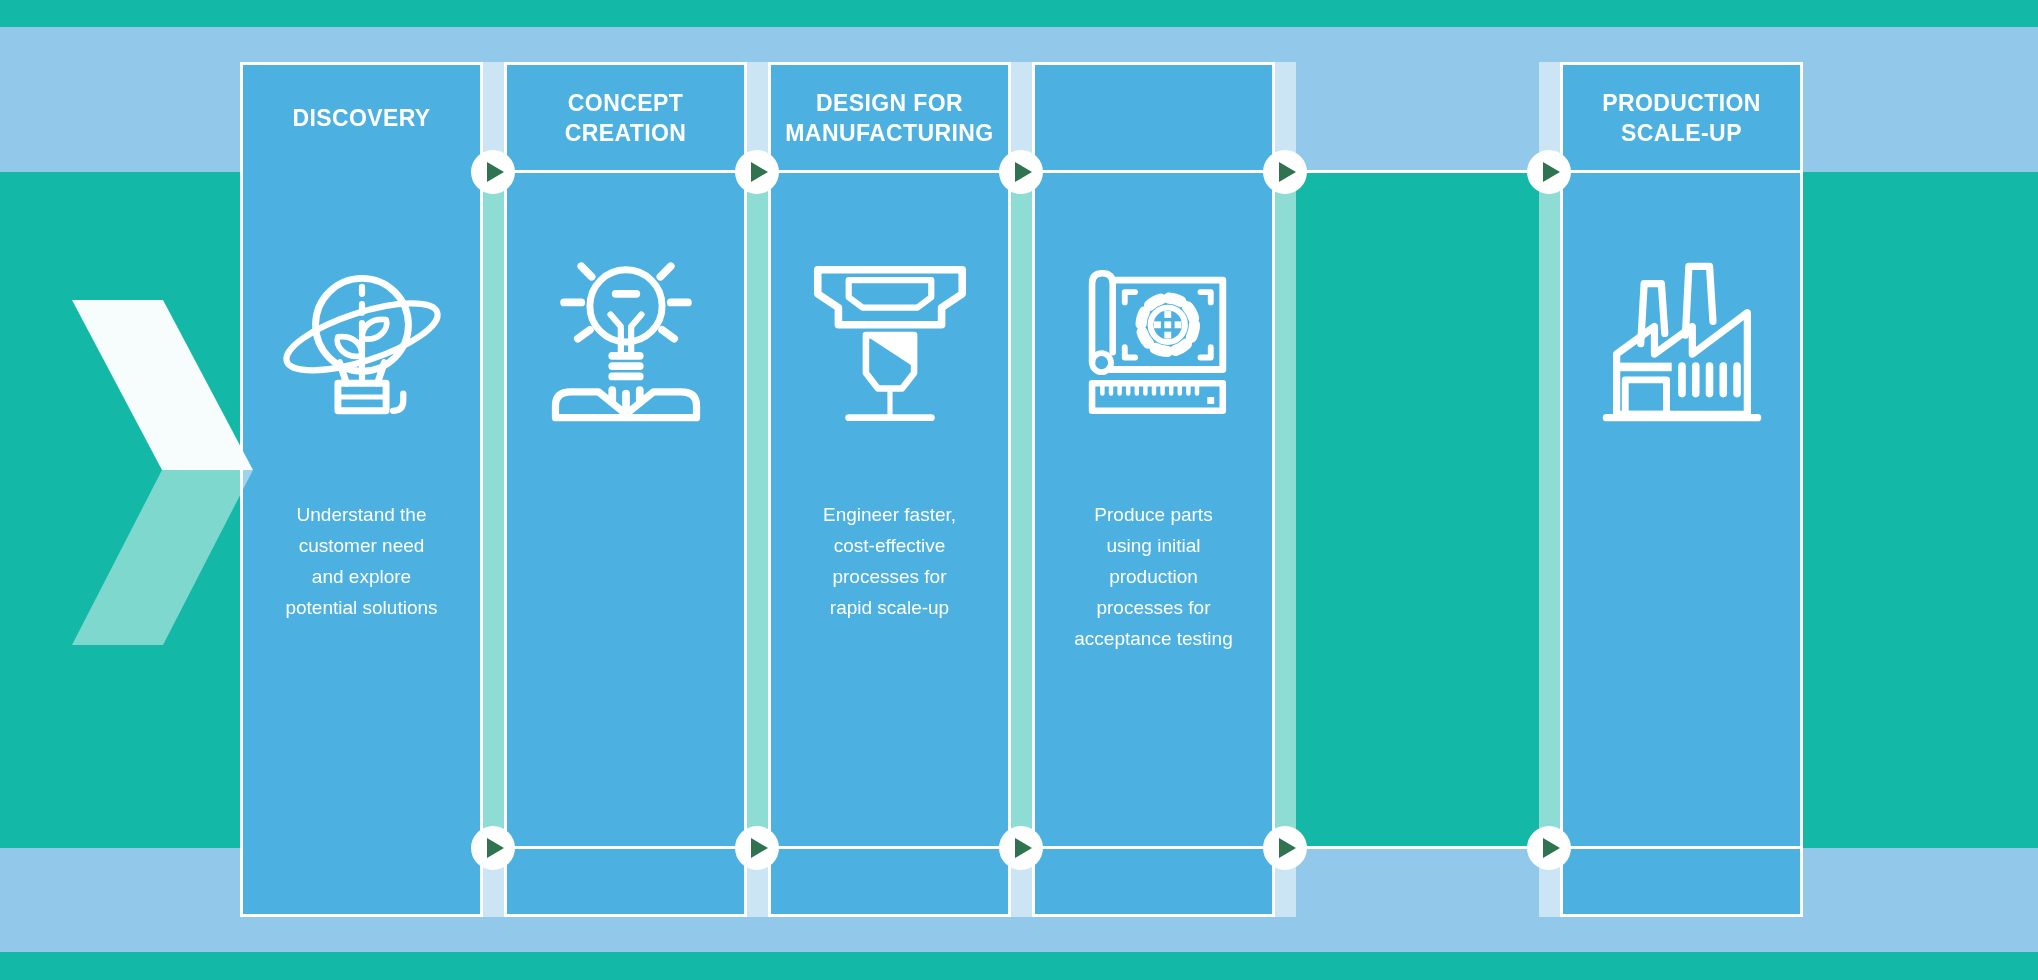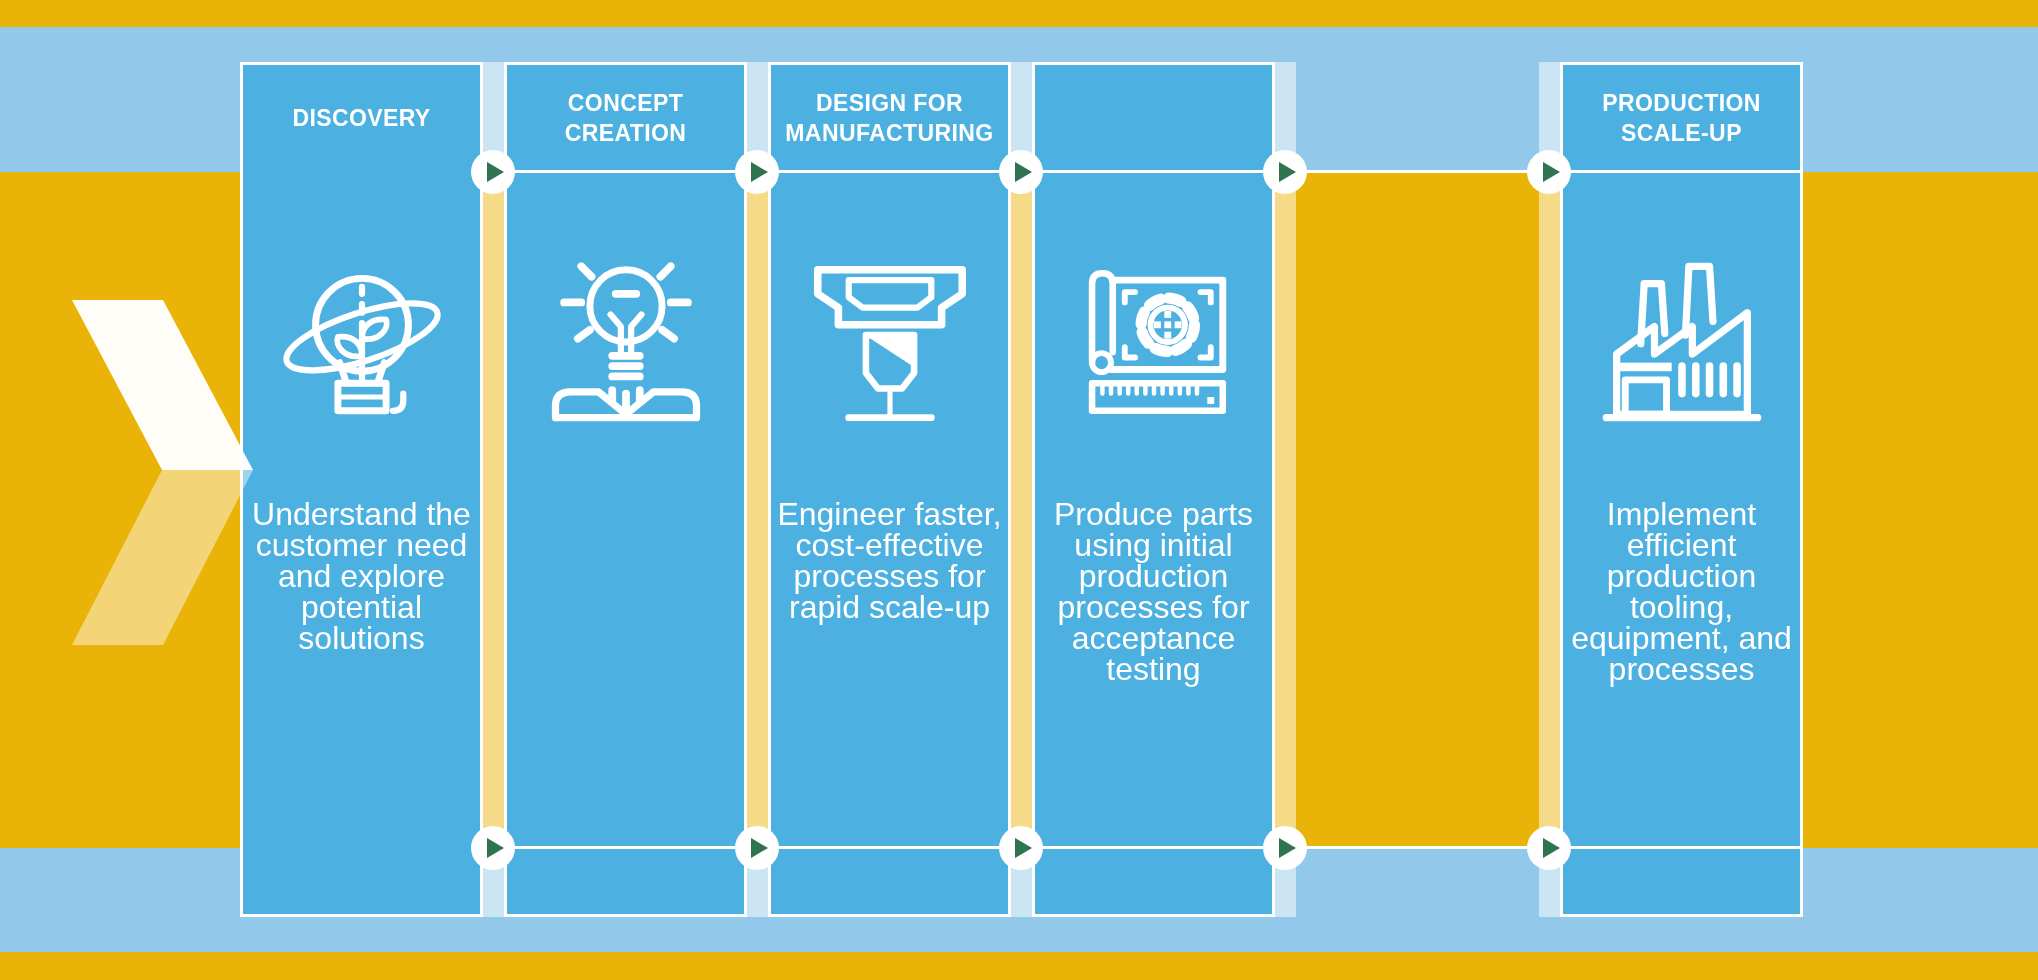--- a/index.html
+++ b/index.html
@@ -1,31 +1,31 @@
 <!DOCTYPE html>
 <html><head>
 <meta charset="utf-8">
 <style>
   html,body{margin:0;padding:0;background:#e3eef9;}
-  .canvas{position:relative;width:2038px;height:980px;background:#eab308;overflow:hidden;
+  .canvas{position:relative;width:2038px;height:980px;background:#14b8a6;overflow:hidden;
           font-family:"Liberation Sans","DejaVu Sans",sans-serif;}
   .band{position:absolute;left:0;width:2038px;background:#92c8ea;}
   .band-top{top:27px;height:145px;}
   .band-bottom{top:848px;height:104px;}
   .stage{position:absolute;top:62px;width:243px;height:855px;background:#4cb1e1;
          border:3px solid #ffffff;box-sizing:border-box;z-index:3;}
   .stage-title{position:absolute;top:0;left:0;right:0;height:106px;display:flex;
                align-items:center;justify-content:center;text-align:center;color:#ffffff;
                font-weight:bold;font-size:23px;line-height:30px;letter-spacing:0.4px;
                white-space:pre-line;}
   .stage-icon{position:absolute;top:182px;left:0;right:0;height:190px;display:flex;
               align-items:center;justify-content:center;}
   .stage-icon svg{stroke:#ffffff;fill:none;stroke-width:4;stroke-linecap:round;stroke-linejoin:round;}
   .stage-body{position:absolute;top:434px;left:0;right:0;text-align:center;color:#ffffff;
-              font-size:32px;line-height:31px;white-space:pre-line;}
+              font-size:19px;line-height:31px;white-space:pre-line;}
   .gap-strip{position:absolute;top:62px;width:21px;height:855px;background:rgba(255,255,255,0.52);z-index:2;}
   .connector-line{position:absolute;left:493px;width:1310px;height:3px;background:#ffffff;z-index:4;}
   .line-top{top:170px;}
   .line-bottom{top:846px;}
   .arrow-circle{position:absolute;width:44px;height:44px;border-radius:50%;background:#ffffff;
                 display:flex;align-items:center;justify-content:center;padding-left:5px;
                 box-sizing:border-box;z-index:5;}
   .chevron{position:absolute;top:0;left:0;z-index:6;pointer-events:none;}
 </style>
 </head>
@@ -135,24 +135,20 @@
       <svg width="172" height="178" viewBox="0 0 100 100">
         <path d="M6,94 H94" stroke-width="4.2"></path>
         <path d="M12,92 V57 L34,41 V57 L56,41 V57 L88,33 V92 Z" stroke-width="4.2"></path>
         <path d="M26,51 L28,16 H38 L40,45" stroke-width="4.2"></path>
         <path d="M52,46 L54,6 H66 L68,38" stroke-width="4.2"></path>
         <path d="M50,64 V80 M58,64 V80 M66,64 V80 M74,64 V80 M82,64 V80" stroke-width="4.4"></path>
         <rect x="14" y="62" width="30" height="5" fill="#ffffff" stroke="none"></rect>
         <rect x="17" y="72" width="24" height="20" stroke-width="4"></rect>
       </svg>
     </div>
-    <div class="stage-body">Implement efficient
-production tooling,
-equipment, and
-processes</div>
   </div>
 
   <div class="connector-line line-top"></div>
   <div class="connector-line line-bottom"></div>
 
   <div class="arrow-circle" style="left:471px;top:150px">
     <svg width="19" height="22">
         <polygon points="1,1 18,11 1,21" fill="#2f7350"></polygon>
       </svg>
   </div>

